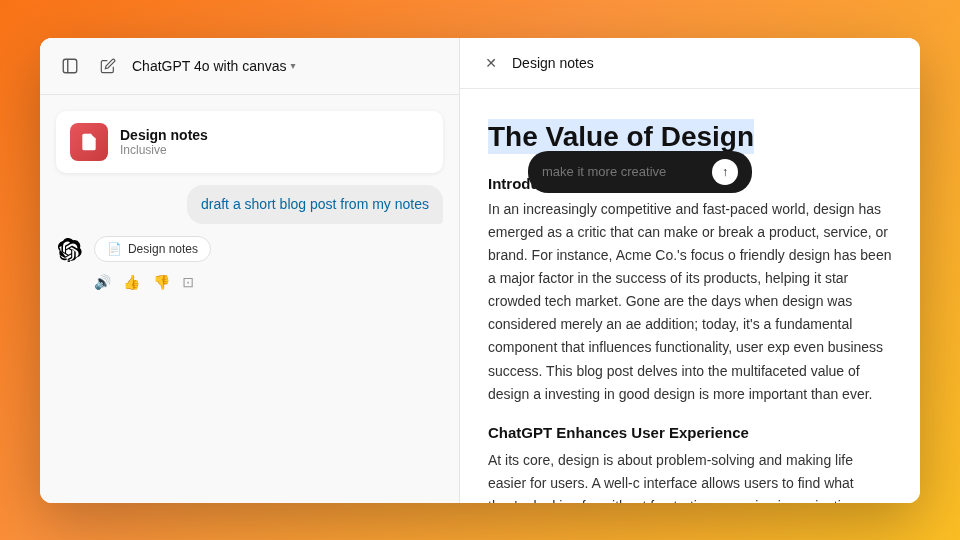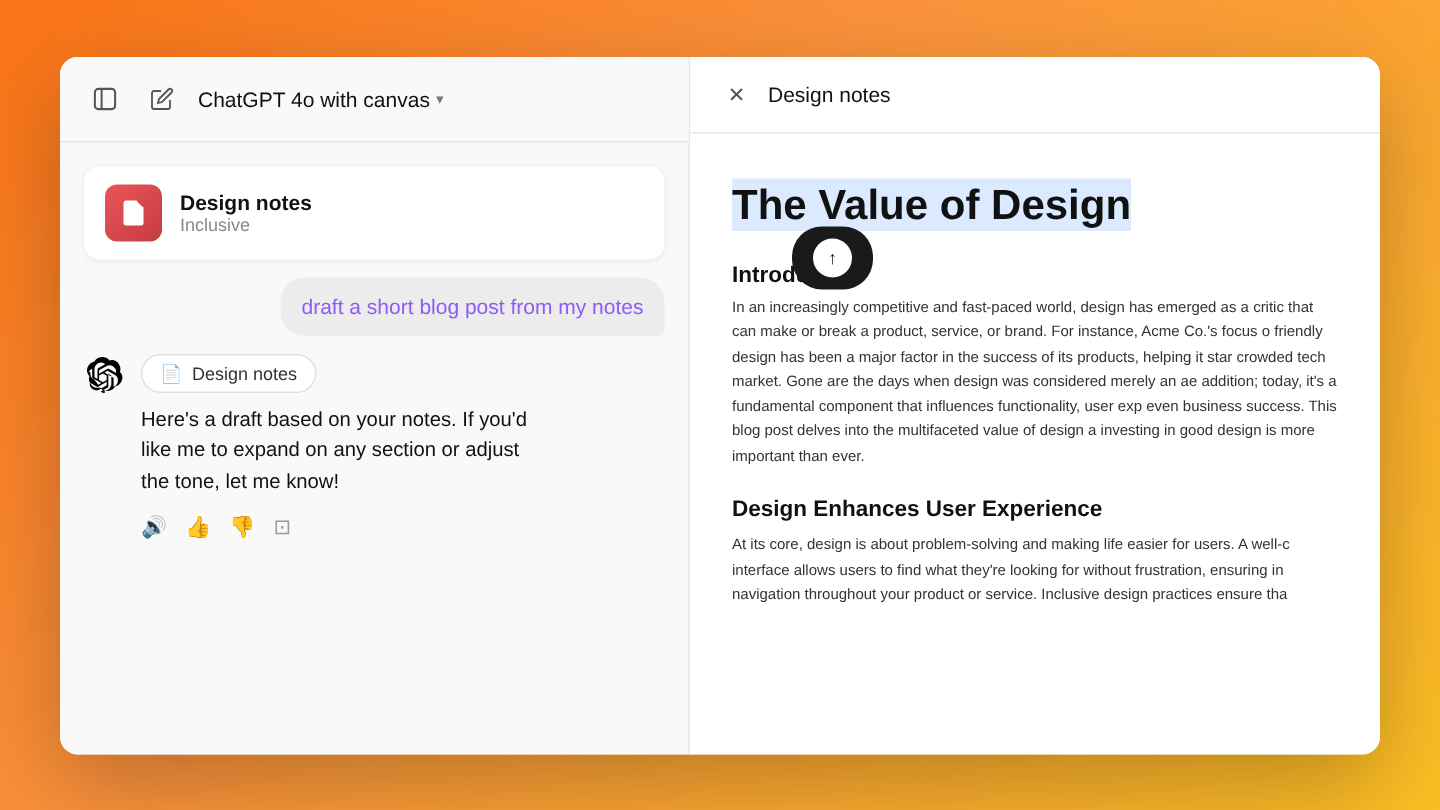--- a/index.html
+++ b/index.html
@@ -114,21 +114,21 @@
       font-size: 12px;
       color: #888;
     }
 
     .user-message {
       align-self: flex-end;
       background: #ececec;
       border-radius: 16px 16px 4px 16px;
       padding: 10px 14px;
       font-size: 14px;
-      color: #8b5cf6;
+      color: #0369a1;
       max-width: 280px;
       line-height: 1.4;
     }
 
     .ai-response-row {
       display: flex;
       gap: 10px;
       align-items: flex-start;
     }
 
@@ -270,21 +270,21 @@
 
     .section-heading {
       font-size: 15px;
       font-weight: 700;
       color: #111;
       margin-bottom: 8px;
       margin-top: 18px;
     }
 
     .section-text {
-      font-size: 10px;
+      font-size: 14px;
       color: #333;
       line-height: 1.65;
     }
 
     .intro-label {
       font-size: 15px;
       font-weight: 700;
       color: #111;
       margin-bottom: 6px;
     }
@@ -337,49 +337,49 @@
         <div class="ai-avatar">
           <svg viewBox="0 0 41 41" fill="none" xmlns="http://www.w3.org/2000/svg">
             <path d="M37.532 16.87a9.963 9.963 0 0 0-.856-8.184 10.078 10.078 0 0 0-10.855-4.835 9.964 9.964 0 0 0-6.13-3.438 10.079 10.079 0 0 0-11.454 4.798 9.962 9.962 0 0 0-6.698 4.79 10.081 10.081 0 0 0 1.24 11.817 9.965 9.965 0 0 0 .856 8.185 10.079 10.079 0 0 0 10.855 4.835 9.965 9.965 0 0 0 6.129 3.438 10.079 10.079 0 0 0 11.455-4.798 9.965 9.965 0 0 0 6.698-4.79 10.079 10.079 0 0 0-1.24-11.816zm-17.3 24.223a7.469 7.469 0 0 1-4.795-1.735c.061-.033.168-.091.237-.134l7.964-4.6a1.294 1.294 0 0 0 .655-1.134V19.054l3.366 1.944a.12.12 0 0 1 .066.092v9.299a7.505 7.505 0 0 1-7.493 7.704zm-16.134-6.874a7.471 7.471 0 0 1-.894-5.023c.06.036.162.099.237.141l7.964 4.6a1.297 1.297 0 0 0 1.308 0l9.724-5.614v3.888a.12.12 0 0 1-.048.103l-8.051 4.649a7.504 7.504 0 0 1-10.24-2.744zm-2.104-17.44a7.47 7.47 0 0 1 3.91-3.285c0 .068-.004.19-.004.274v9.201a1.294 1.294 0 0 0 .654 1.132l9.723 5.614-3.366 1.944a.12.12 0 0 1-.114.012L8.2 25.76a7.505 7.505 0 0 1-4.206-8.001zm27.658 6.437l-9.724-5.615 3.367-1.943a.121.121 0 0 1 .114-.012l8.048 4.648a7.498 7.498 0 0 1-1.158 13.528v-9.476a1.293 1.293 0 0 0-.647-1.13zm3.35-5.043c-.059-.037-.162-.099-.236-.141l-7.965-4.6a1.298 1.298 0 0 0-1.308 0l-9.723 5.614v-3.888a.12.12 0 0 1 .048-.103l8.05-4.645a7.497 7.497 0 0 1 11.135 7.763zm-21.063 6.929l-3.367-1.944a.12.12 0 0 1-.065-.092v-9.299a7.497 7.497 0 0 1 12.293-5.756 6.94 6.94 0 0 0-.236.134l-7.965 4.6a1.294 1.294 0 0 0-.654 1.132l-.006 11.225zm1.829-3.943l4.33-2.501 4.332 2.499v4.998l-4.331 2.5-4.331-2.5V21.18z" fill="currentColor"></path>
           </svg>
         </div>
         <div class="ai-response-content">
           <div class="design-notes-ref">
             <span class="ref-icon">📄</span>
             <span>Design notes</span>
           </div>
-          <div class="ai-text">Here's a draft based on your notes. If you'd like me to expand on any section or adjust the tone, let me know!</div>
           <div class="action-icons">
             <span class="action-icon">🔊</span>
             <span class="action-icon">👍</span>
             <span class="action-icon">👎</span>
             <span class="action-icon">⊡</span>
           </div>
         </div>
       </div>
     </div>
   </div>
 
   <div class="right-panel">
     <div class="right-header">
       <button class="close-btn">✕</button>
       <span class="canvas-title">Design notes</span>
     </div>
 
     <div class="right-content">
 
       <div class="toolbar-popup">
+        <input class="toolbar-input" value="" placeholder="make it more creative" style="">
         <button class="toolbar-send">↑</button>
       </div>
 
       <h1 style="margin-bottom:20px;">
         <span style="background:#dbeafe; padding:2px 0; font-size:28px; font-weight:700; color:#111; line-height:1.3;">The Value of Design</span>
       </h1>
 
       <div class="intro-label">Introduc</div>
       <p class="section-text">In an increasingly competitive and fast-paced world, design has emerged as a critic that can make or break a product, service, or brand. For instance, Acme Co.'s focus o friendly design has been a major factor in the success of its products, helping it star crowded tech market. Gone are the days when design was considered merely an ae addition; today, it's a fundamental component that influences functionality, user exp even business success. This blog post delves into the multifaceted value of design a investing in good design is more important than ever.</p>
 
-      <div class="section-heading">Design Enhances User Experience</div>
+      <div class="section-heading">ChatGPT Enhances User Experience</div>
       <p class="section-text">At its core, design is about problem-solving and making life easier for users. A well-c interface allows users to find what they're looking for without frustration, ensuring in navigation throughout your product or service. Inclusive design practices ensure tha</p>
     </div>
   </div>
 
 </div>
 
 </body></html>

